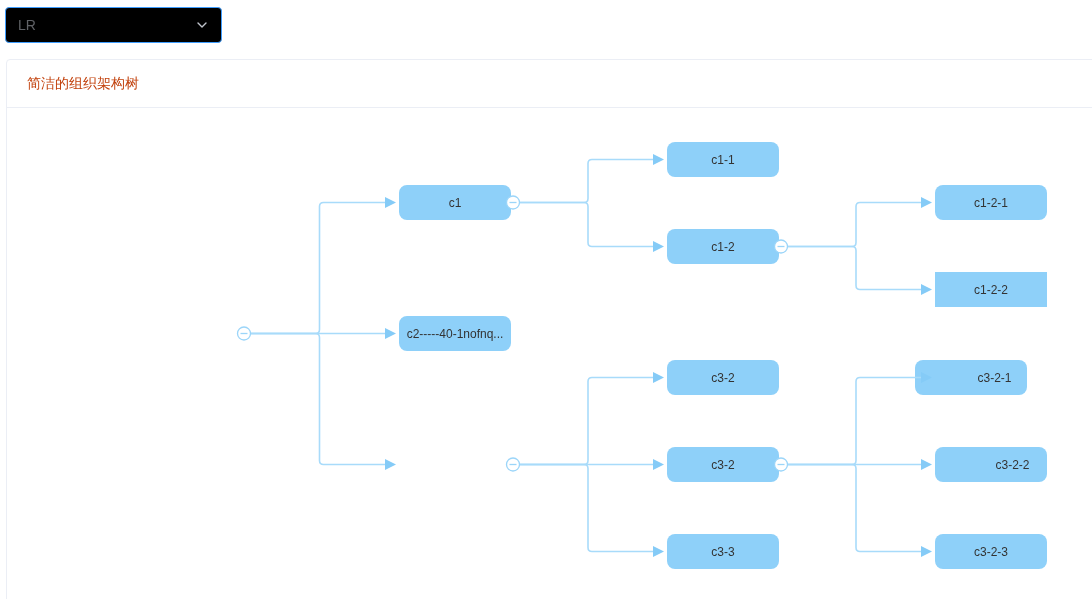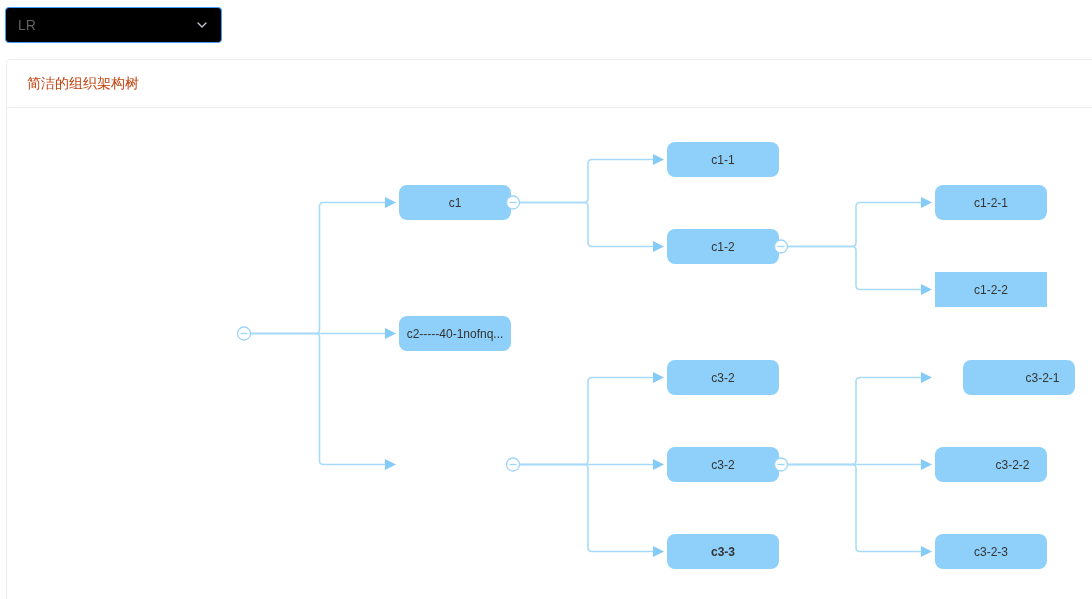--- a/index.html
+++ b/index.html
@@ -89,24 +89,24 @@
   </div>
 </div>
 
 <div class="tree-layer">
     <div class="tree-node" style="left: 399px; top: 185px; border-radius: 8px;">c1</div>
     <div class="tree-node" style="left: 399px; top: 316px; border-radius: 8px;">c2-----40-1nofnq...</div>
     <div class="tree-node" style="left: 667px; top: 142px; border-radius: 8px;">c1-1</div>
     <div class="tree-node" style="left: 667px; top: 229px; border-radius: 8px;">c1-2</div>
     <div class="tree-node" style="left: 667px; top: 360px; border-radius: 8px;">c3-2</div>
     <div class="tree-node" style="left: 667px; top: 447px; border-radius: 8px;">c3-2</div>
-    <div class="tree-node" style="left: 667px; top: 534px; border-radius: 8px; font-weight: bold;">c3-3</div>
+    <div class="tree-node" style="left: 667px; top: 534px; border-radius: 8px;">c3-3</div>
     <div class="tree-node" style="left: 935px; top: 185px; border-radius: 8px;">c1-2-1</div>
     <div class="tree-node" style="left: 935px; top: 272px; border-radius: 0;">c1-2-2</div>
-    <div class="tree-node" style="left: 963px; top: 360px; border-radius: 8px; padding-left: 47px;">c3-2-1</div>
+    <div class="tree-node" style="left: 915px; top: 360px; border-radius: 8px; padding-left: 47px;">c3-2-1</div>
     <div class="tree-node" style="left: 935px; top: 447px; border-radius: 8px; padding-left: 43px;">c3-2-2</div>
     <div class="tree-node" style="left: 935px; top: 534px; border-radius: 8px;">c3-2-3</div>
   </div>
 
 <svg class="edges-overlay" width="1092" height="599" viewBox="0 0 1092 599" xmlns="http://www.w3.org/2000/svg">
     <path d="M 250.5 333.5 L 315.5 333.5 Q 319.5 333.5 319.5 329.5 L 319.5 206.5 Q 319.5 202.5 323.5 202.5 L 386 202.5" fill="none" stroke="var(--edge)" stroke-width="1.6"></path>
     <polygon points="385,197 385,208 396,202.5" fill="var(--arrow)"></polygon>
     <path d="M 250.5 333.5 L 386 333.5" fill="none" stroke="var(--edge)" stroke-width="1.6"></path>
     <polygon points="385,328 385,339 396,333.5" fill="var(--arrow)"></polygon>
     <path d="M 250.5 333.5 L 315.5 333.5 Q 319.5 333.5 319.5 337.5 L 319.5 460.5 Q 319.5 464.5 323.5 464.5 L 386 464.5" fill="none" stroke="var(--edge)" stroke-width="1.6"></path>

